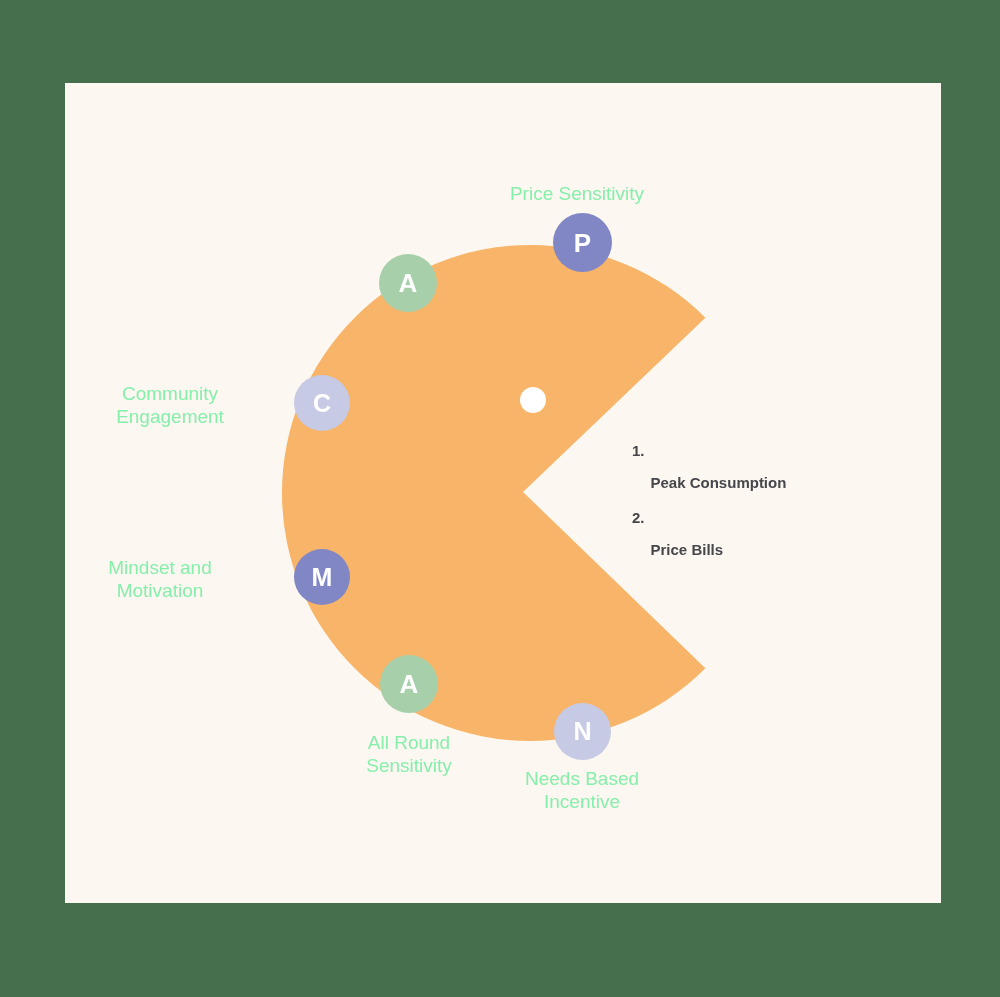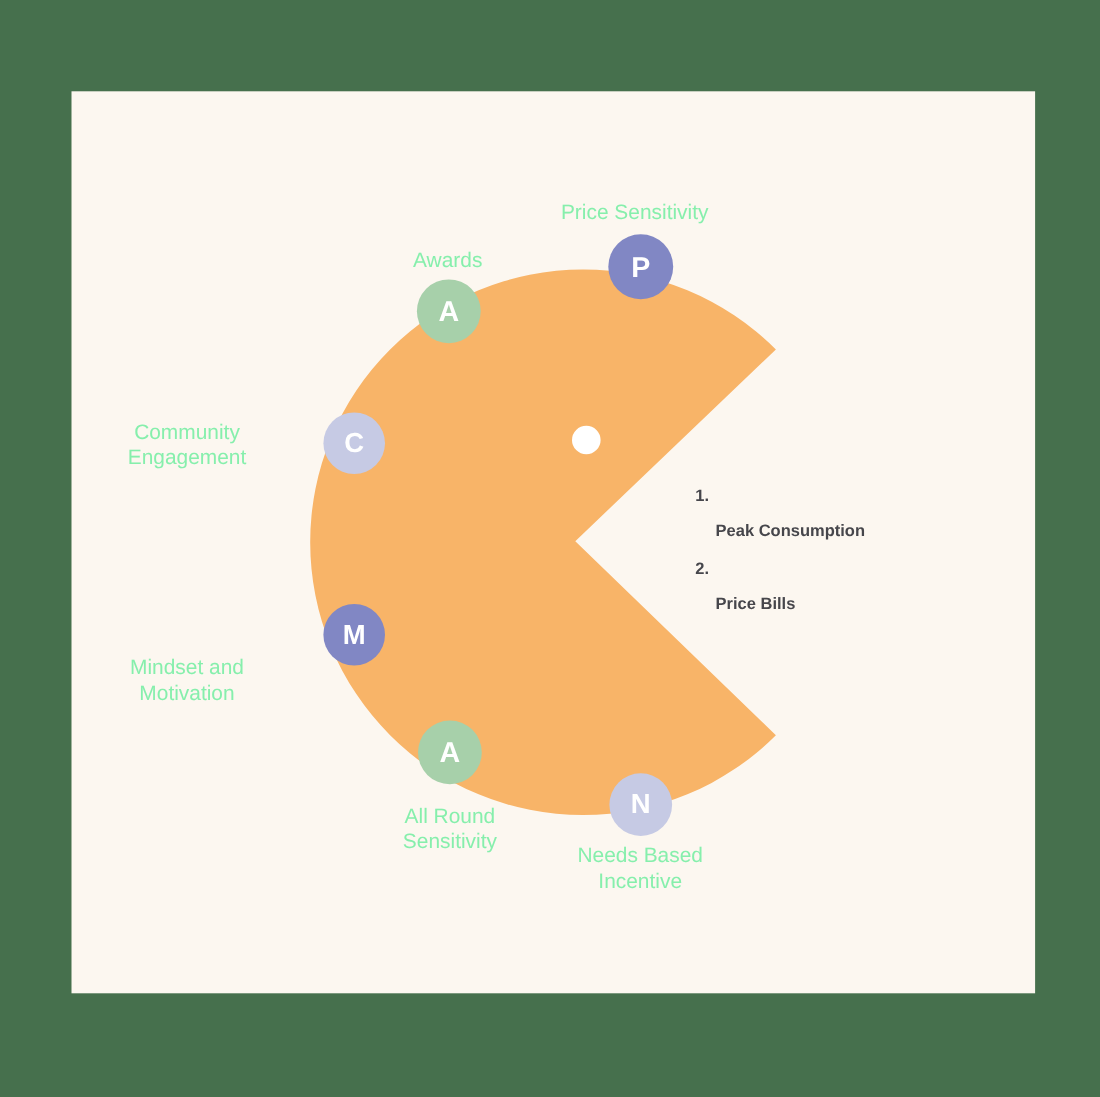--- a/index.html
+++ b/index.html
@@ -116,32 +116,31 @@
       <span class="wedge-item-num">2.</span>
       <span class="wedge-item-text">Price Bills</span>
     </div>
   </div>
 
   <div class="node-label label-center" style="left:452px; top:182px; width:250px;">Price Sensitivity</div>
   <div class="badge" style="left:553px; top:213px; width:59px; height:59px; background:#8187C4; font-size:26px;">
     <span>P</span>
   </div>
 
-  <div class="node-label label-center" style="left:307px; top:226px; width:200px;">Awards</div>
   <div class="badge" style="left:379px; top:254px; width:58px; height:58px; background:#A7D0AA; font-size:26px;">
     <span>A</span>
   </div>
 
   <div class="node-label label-right" style="left:60px; top:382px; width:220px;">Community
 Engagement</div>
   <div class="badge" style="left:294px; top:375px; width:56px; height:56px; background:#C6CAE4; font-size:25px;">
     <span>C</span>
   </div>
 
-  <div class="node-label label-right" style="left:60px; top:556px; width:220px;margin-top:40px;">Mindset and
+  <div class="node-label label-right" style="left:50px; top:556px; width:220px;">Mindset and
 Motivation</div>
   <div class="badge" style="left:294px; top:549px; width:56px; height:56px; background:#8187C4; font-size:25px;">
     <span>M</span>
   </div>
 
   <div class="badge" style="left:380px; top:655px; width:58px; height:58px; background:#A7D0AA; font-size:26px;">
     <span>A</span>
   </div>
   <div class="node-label label-center" style="left:309px; top:731px; width:200px;">All Round
 Sensitivity</div>

